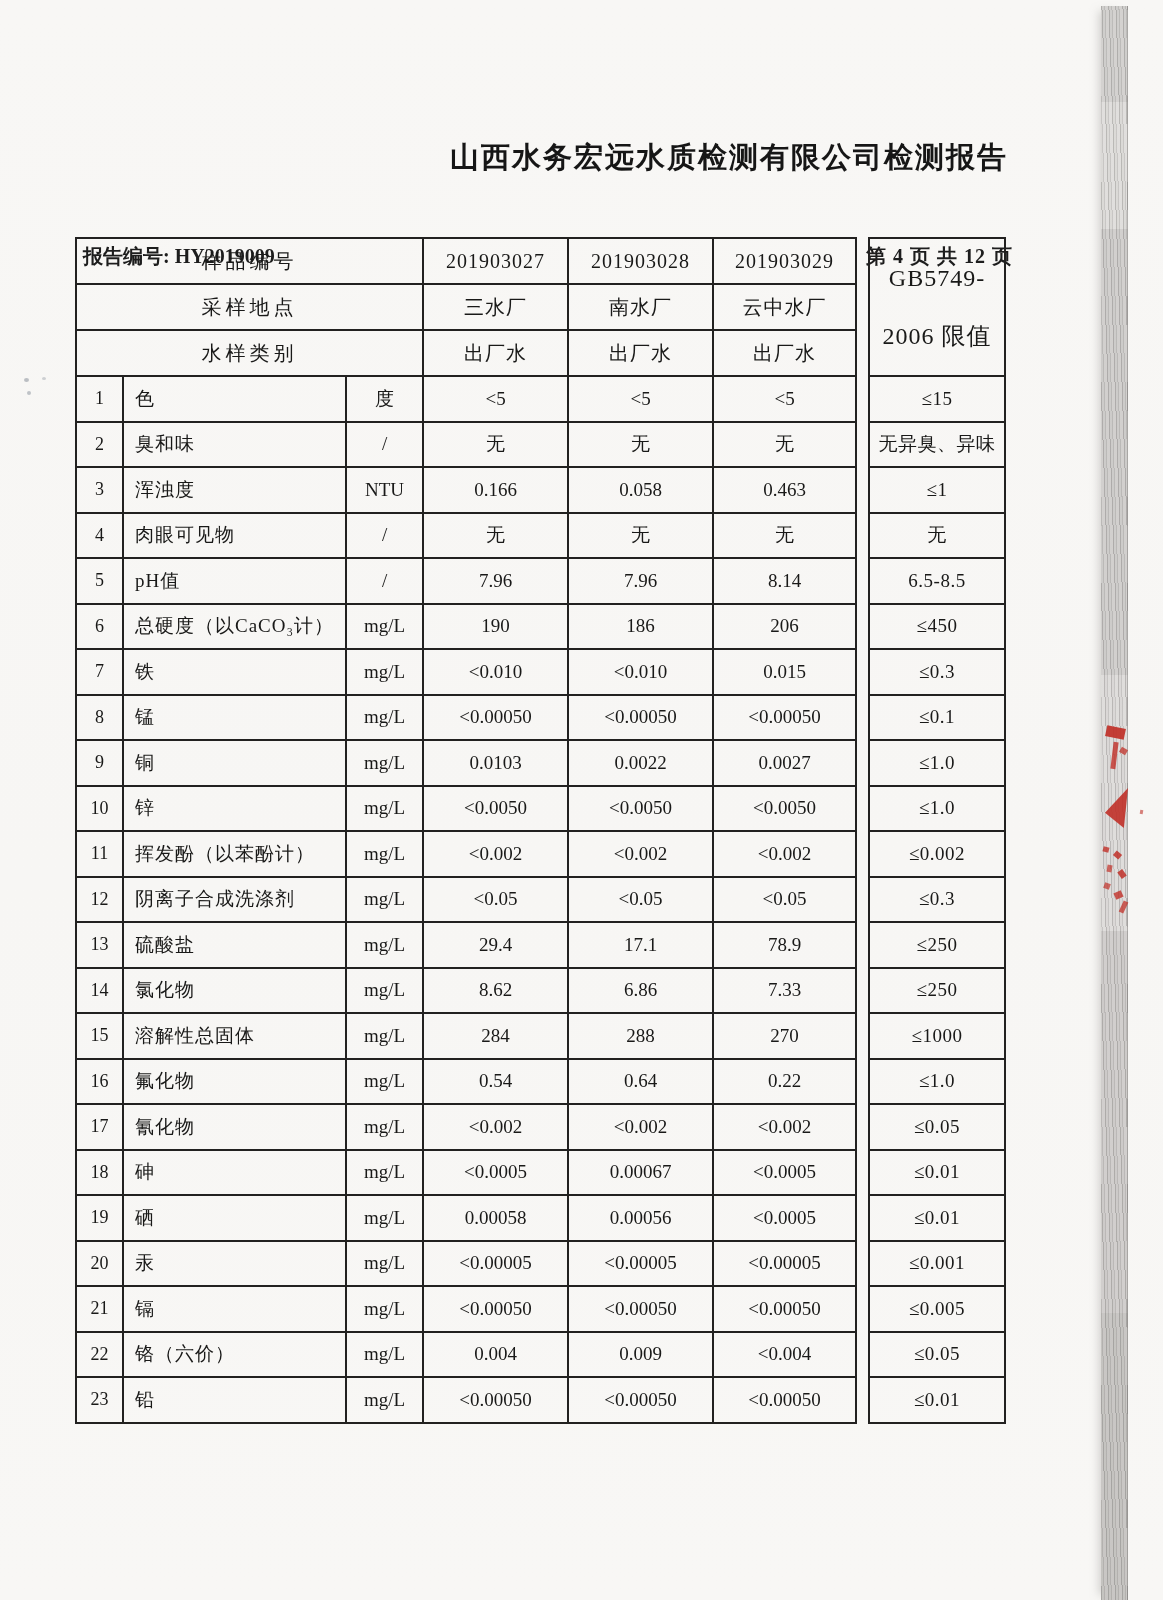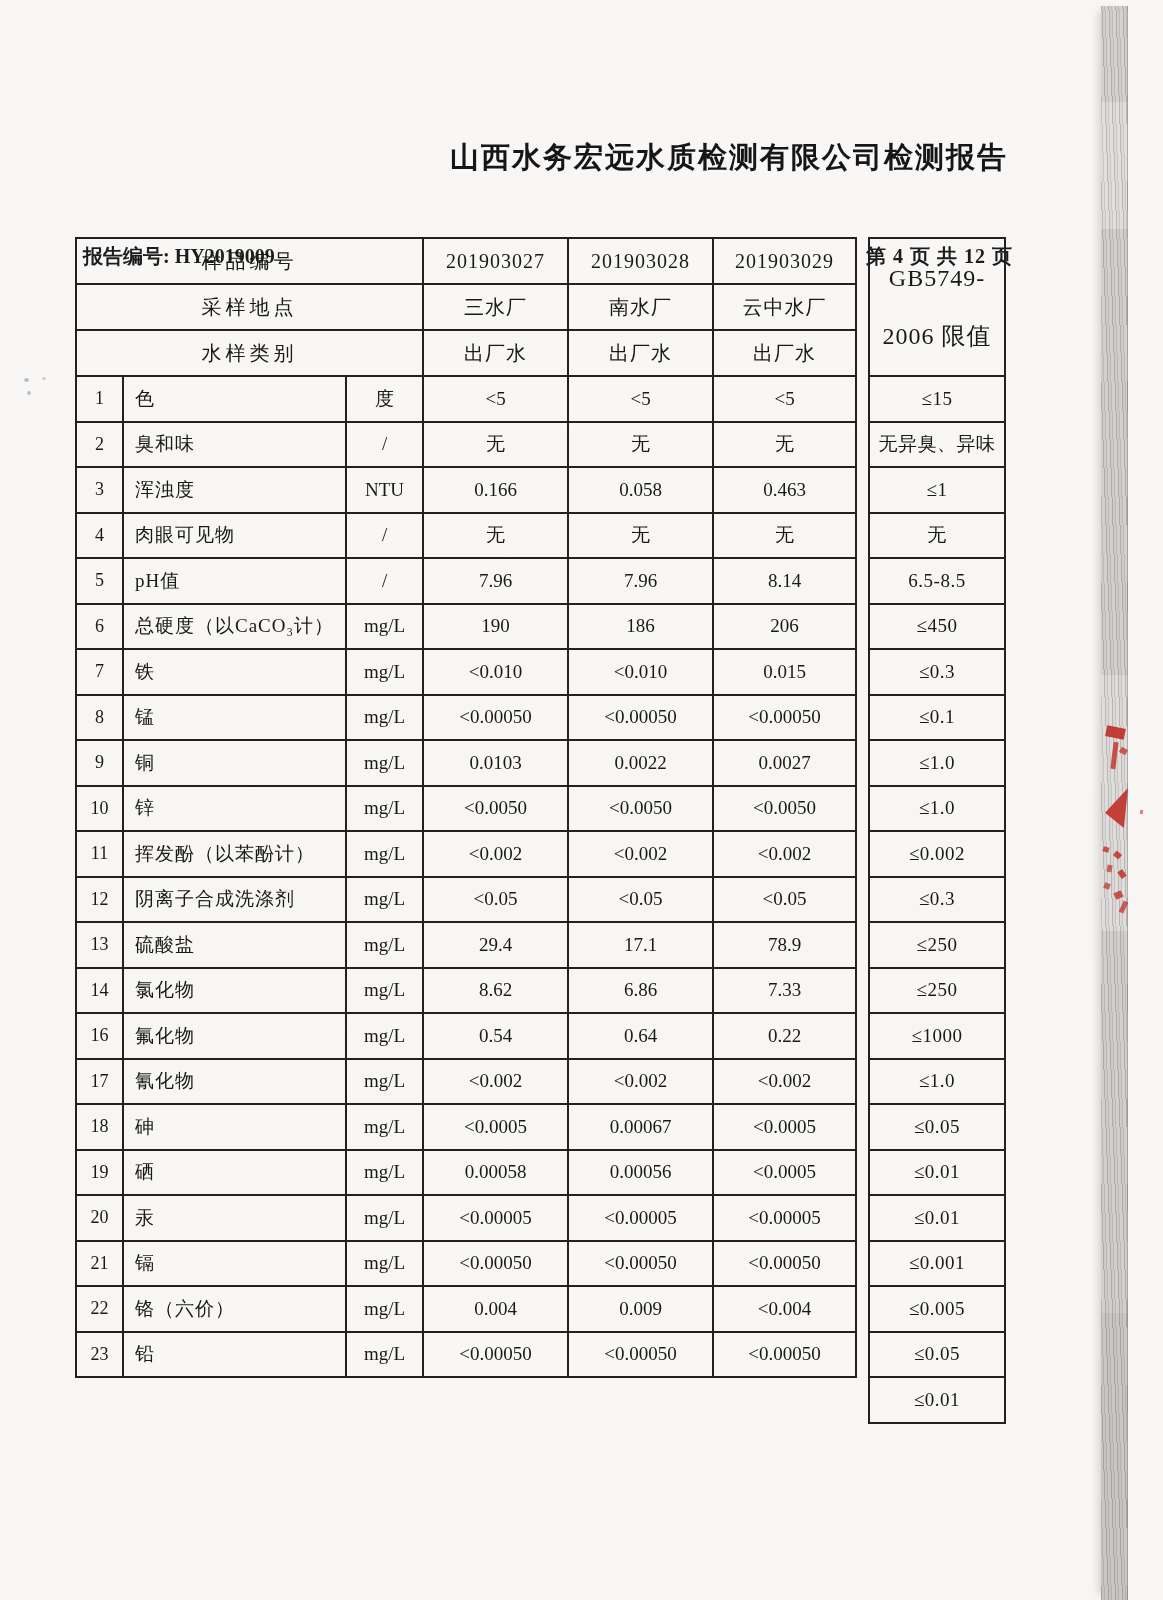--- a/index.html
+++ b/index.html
@@ -227,20 +227,28 @@
           </tr>
           <tr class="drow">
             <td class="c0">14</td>
             <td class="c1">氯化物</td>
             <td class="c2">mg/L</td>
             <td class="c3">8.62</td>
             <td class="c4">6.86</td>
             <td class="c5">7.33</td>
           </tr>
           <tr class="drow">
+            <td class="c0">15</td>
+            <td class="c1">溶解性总固体</td>
+            <td class="c2">mg/L</td>
+            <td class="c3">284</td>
+            <td class="c4">288</td>
+            <td class="c5">270</td>
+          </tr>
+          <tr class="drow">
             <td class="c0">16</td>
             <td class="c1">氟化物</td>
             <td class="c2">mg/L</td>
             <td class="c3">0.54</td>
             <td class="c4">0.64</td>
             <td class="c5">0.22</td>
           </tr>
           <tr class="drow">
             <td class="c0">17</td>
             <td class="c1">氰化物</td>

